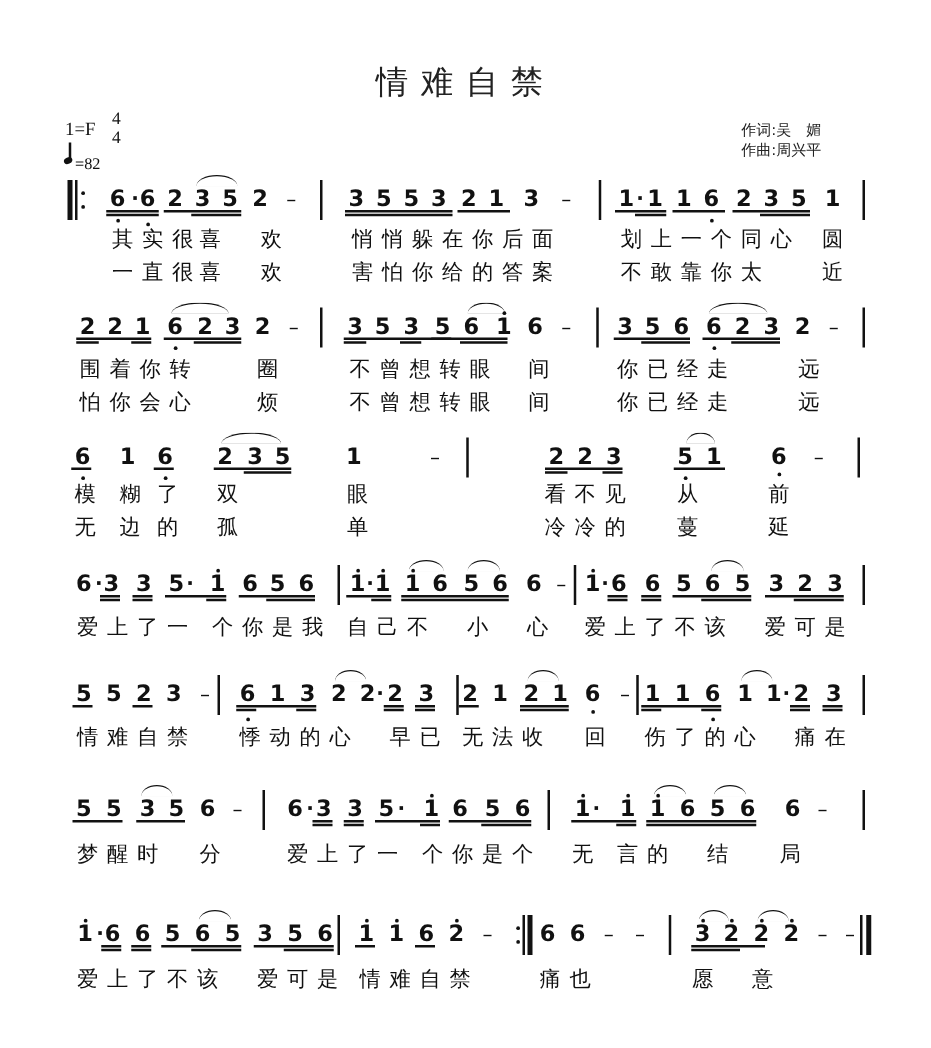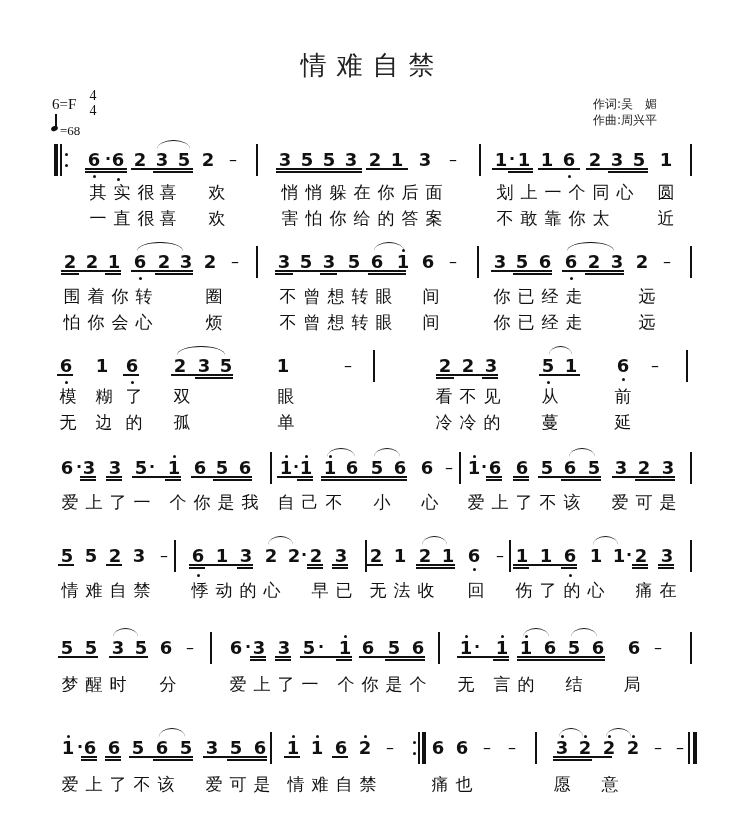--- a/index.html
+++ b/index.html
@@ -19,30 +19,30 @@
   .bar { position: absolute; width: 1.5px; background: #111; }
   .bar-thick { position: absolute; width: 4px; background: #111; }
   .rdot { position: absolute; width: 3px; height: 3px; border-radius: 50%; background: #111; }
   .slur { position: absolute; border-top: 1.5px solid #111; border-radius: 50% 50% 0 0 / 100% 100% 0 0; height: 8px; }
   .ly { position: absolute; font-size: 17px; line-height: 20px; font-family: "DejaVu Sans", sans-serif; color: #111; width: 20px; text-align: center; }
 </style>
 </head>
 <body>
 
 <div class="title">情难自禁</div>
-<div class="key">6=F</div>
+<div class="key">1=F</div>
 <div class="timesig">
   <div>4</div>
   <div>4</div>
 </div>
 <div>
   <div class="tempo-note"></div>
   <div class="tempo-head"></div>
 </div>
-<div class="tempo" style="left:60px;top:123px;">=68</div>
+<div class="tempo" style="left:60px;top:123px;">=82</div>
 <div class="credits">
   <div>作词:吴　媚</div>
   <div>作曲:周兴平</div>
 </div>
 
 <div id="score">
     <div class="n" style="left: 87px; top: 150px;">6</div>
     <div class="hdot" style="left: 93px; top: 175px;"></div>
     <div class="dot" style="left: 105px; top: 149px;">·</div>
     <div class="n" style="left: 111px; top: 150px;">6</div>

